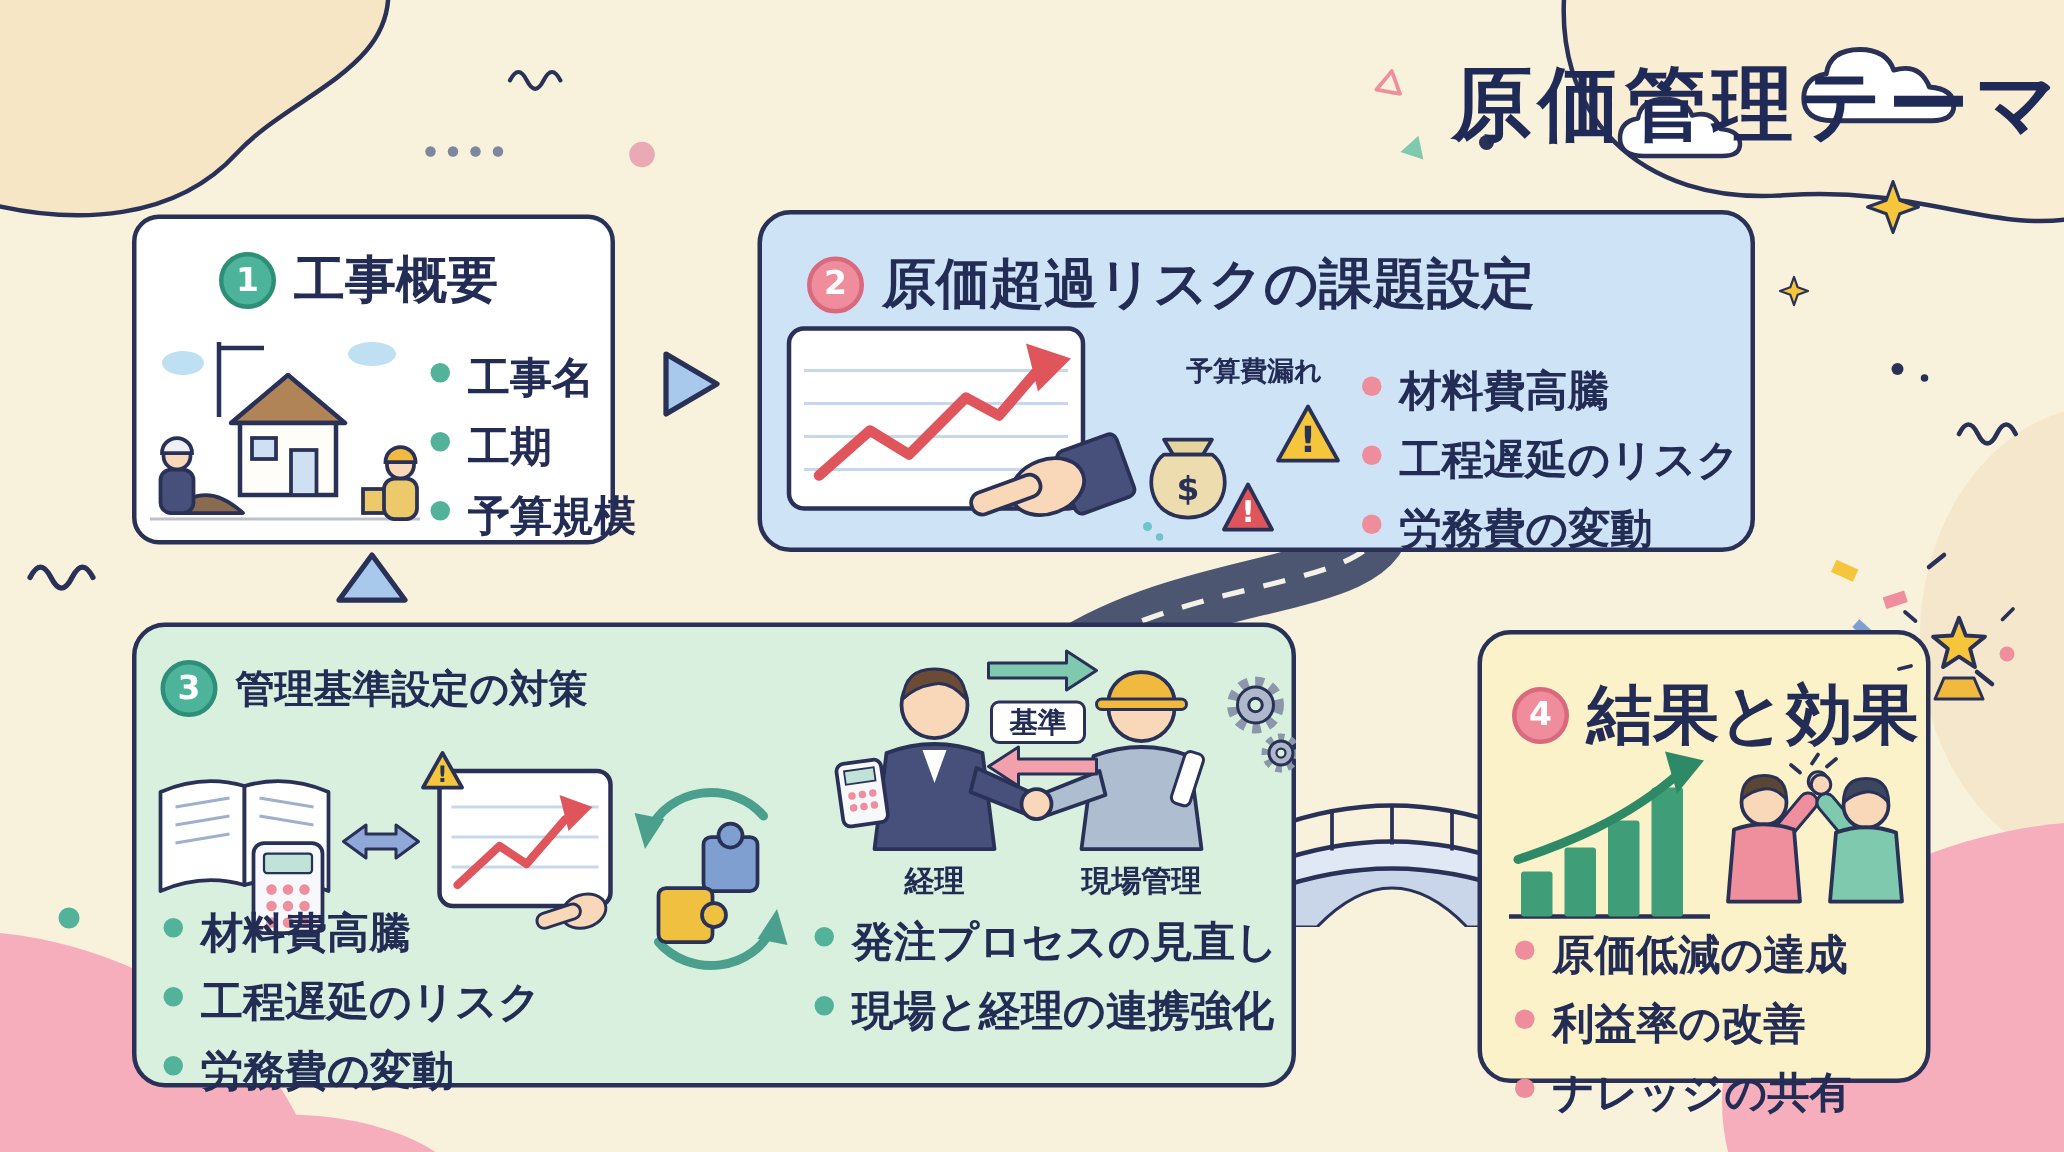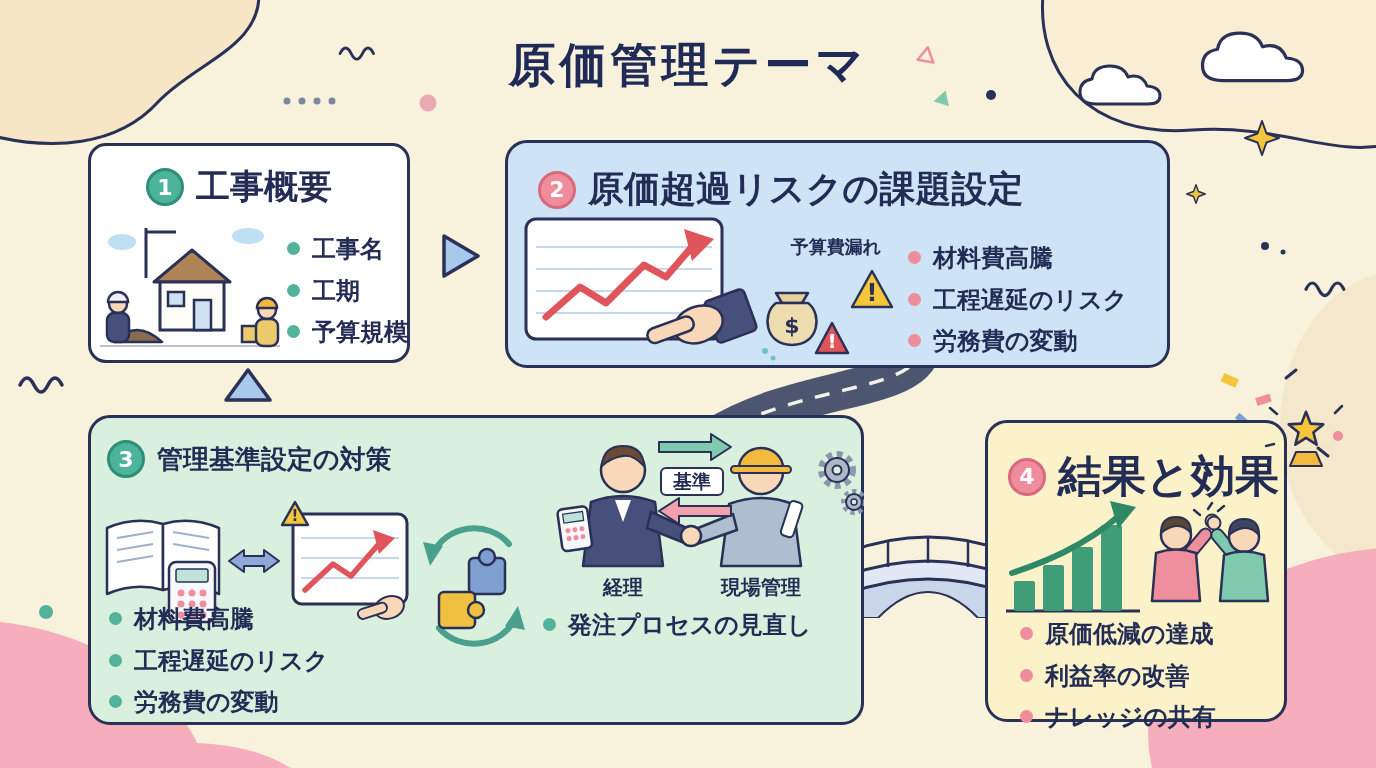--- a/index.html
+++ b/index.html
@@ -2,34 +2,34 @@
 <html><head>
 <meta charset="utf-8">
 <style>
   * { margin:0; padding:0; box-sizing:border-box; }
   html,body { background:#e9e4d8; }
   body { font-family:"DejaVu Sans","Liberation Sans",sans-serif; }
   .stage { position:relative; width:1376px; height:768px; background:#f8f1dc; overflow:hidden; color:#232c54; }
   .bg-svg { position:absolute; left:0; top:0; z-index:0; }
   .connector { position:absolute; z-index:1; }
   .overlay3 { position:absolute; z-index:3; }
-  .title { position:absolute; top:34px; left:0; width:100%; text-align:center; font-size:47px; font-weight:800; color:#1f2a56; letter-spacing:4px; z-index:2;font-family:Liberation Mono, monospace; }
+  .title { position:absolute; top:34px; left:0; width:100%; text-align:right; font-size:54px; font-weight:800; color:#1f2a56; letter-spacing:4px; z-index:2;font-family:Liberation Mono, monospace; }
   .box { position:absolute; border:3.5px solid #2a3156; z-index:2; }
   .box1 { left:88px; top:143px; width:322px; height:220px; background:#ffffff; border-radius:18px; }
   .box2 { left:505px; top:140px; width:665px; height:228px; background:#cfe3f6; border-radius:22px; }
   .box3 { left:88px; top:415px; width:776px; height:310px; background:#d9f0de; border-radius:22px; }
   .box4 { left:985px; top:420px; width:302px; height:302px; background:#fbf2ca; border-radius:22px; }
   .box-header { position:absolute; display:flex; align-items:center; gap:12px; white-space:nowrap; }
   .num { width:38px; height:38px; border-radius:50%; display:flex; align-items:center; justify-content:center; font-size:22px; font-weight:800; color:#fff; flex:0 0 auto; }
   .num.teal { background:#4db39a; border:3px solid #2e8f78; }
   .num.pink { background:#f08d9c; border:3px solid #d96a7e; }
   h2 { font-weight:800; color:#232c54; white-space:nowrap; }
   .h-1 { font-size:34px; } .h-2 { font-size:36px; } .h-3 { font-size:26px; } .h-4 { font-size:44px; }
   .bullets { list-style:none; position:absolute; }
-  .bullets li { position:relative; padding-left:25px; font-weight:700; color:#232c54; font-size:24px; line-height:1.15; margin-bottom:14px; white-space:nowrap; }
+  .bullets li { position:relative; padding-left:25px; font-weight:700; color:#232c54; font-size:28px; line-height:1.15; margin-bottom:14px; white-space:nowrap; }
   .bullets li::before { content:""; position:absolute; left:0; top:6px; width:13px; height:13px; border-radius:50%; }
   .bullets.teal li::before { background:#53b39a; }
   .bullets.pink li::before { background:#ee8d9b; }
   .callout { position:absolute; font-size:18px; font-weight:800; color:#232c54; text-align:center; white-space:nowrap; }
   .illus { position:absolute; }
 </style>
 </head>
 <body>
 
 <div class="stage">
@@ -321,20 +321,21 @@
       <text x="242" y="168" text-anchor="middle" font-size="20" font-weight="bold" fill="#232c54">現場管理</text>
     </svg>
 
     <ul class="bullets teal" style="left:18px; top:188px;">
       <li>材料費高騰</li>
       <li>工程遅延のリスク</li>
       <li>労務費の変動</li>
     </ul>
     <ul class="bullets teal" style="left:452px; top:194px;">
       <li>発注プロセスの見直し</li>
+      <li>現場と経理の連携強化</li>
     </ul>
   </section>
 
   <section class="box box4">
     <div class="box-header" style="left:20px; top:24px;">
       <span class="num pink">4</span>
       <h2 class="h-4">結果と効果</h2>
     </div>
     <svg class="illus" style="left:10px; top:76px;" width="148" height="122" viewBox="0 0 148 122">
       <line x1="8" y1="112" x2="142" y2="112" stroke="#2a3156" stroke-width="3"></line>
@@ -365,20 +366,20 @@
       <g>
         <g transform="rotate(50 96 54)">
             <rect x="64" y="48" width="36" height="12" rx="6" fill="#7fc9ae" stroke="#2a3156" stroke-width="2"></rect>
           </g>
         <circle cx="76" cy="22" r="6.5" fill="#f8d8b8" stroke="#2a3156" stroke-width="2"></circle>
         <circle cx="106" cy="36" r="15" fill="#f8d8b8" stroke="#2a3156" stroke-width="2.5"></circle>
         <path d="M91,34 Q91,18 106,18 Q121,18 121,34 Q114,26 106,27 Q98,28 91,34 Z" fill="#3c465f" stroke="#2a3156" stroke-width="2"></path>
         <path d="M86,54 Q106,47 126,54 L130,100 L82,100 Z" fill="#7fc9ae" stroke="#2a3156" stroke-width="2.5" stroke-linejoin="round"></path>
       </g>
     </svg>
-    <ul class="bullets pink" style="left:32px; top:198px;">
+    <ul class="bullets pink" style="left:22px; top:198px;">
       <li>原価低減の達成</li>
       <li>利益率の改善</li>
       <li>ナレッジの共有</li>
     </ul>
   </section>
 
 </div>
 
 </body></html>

